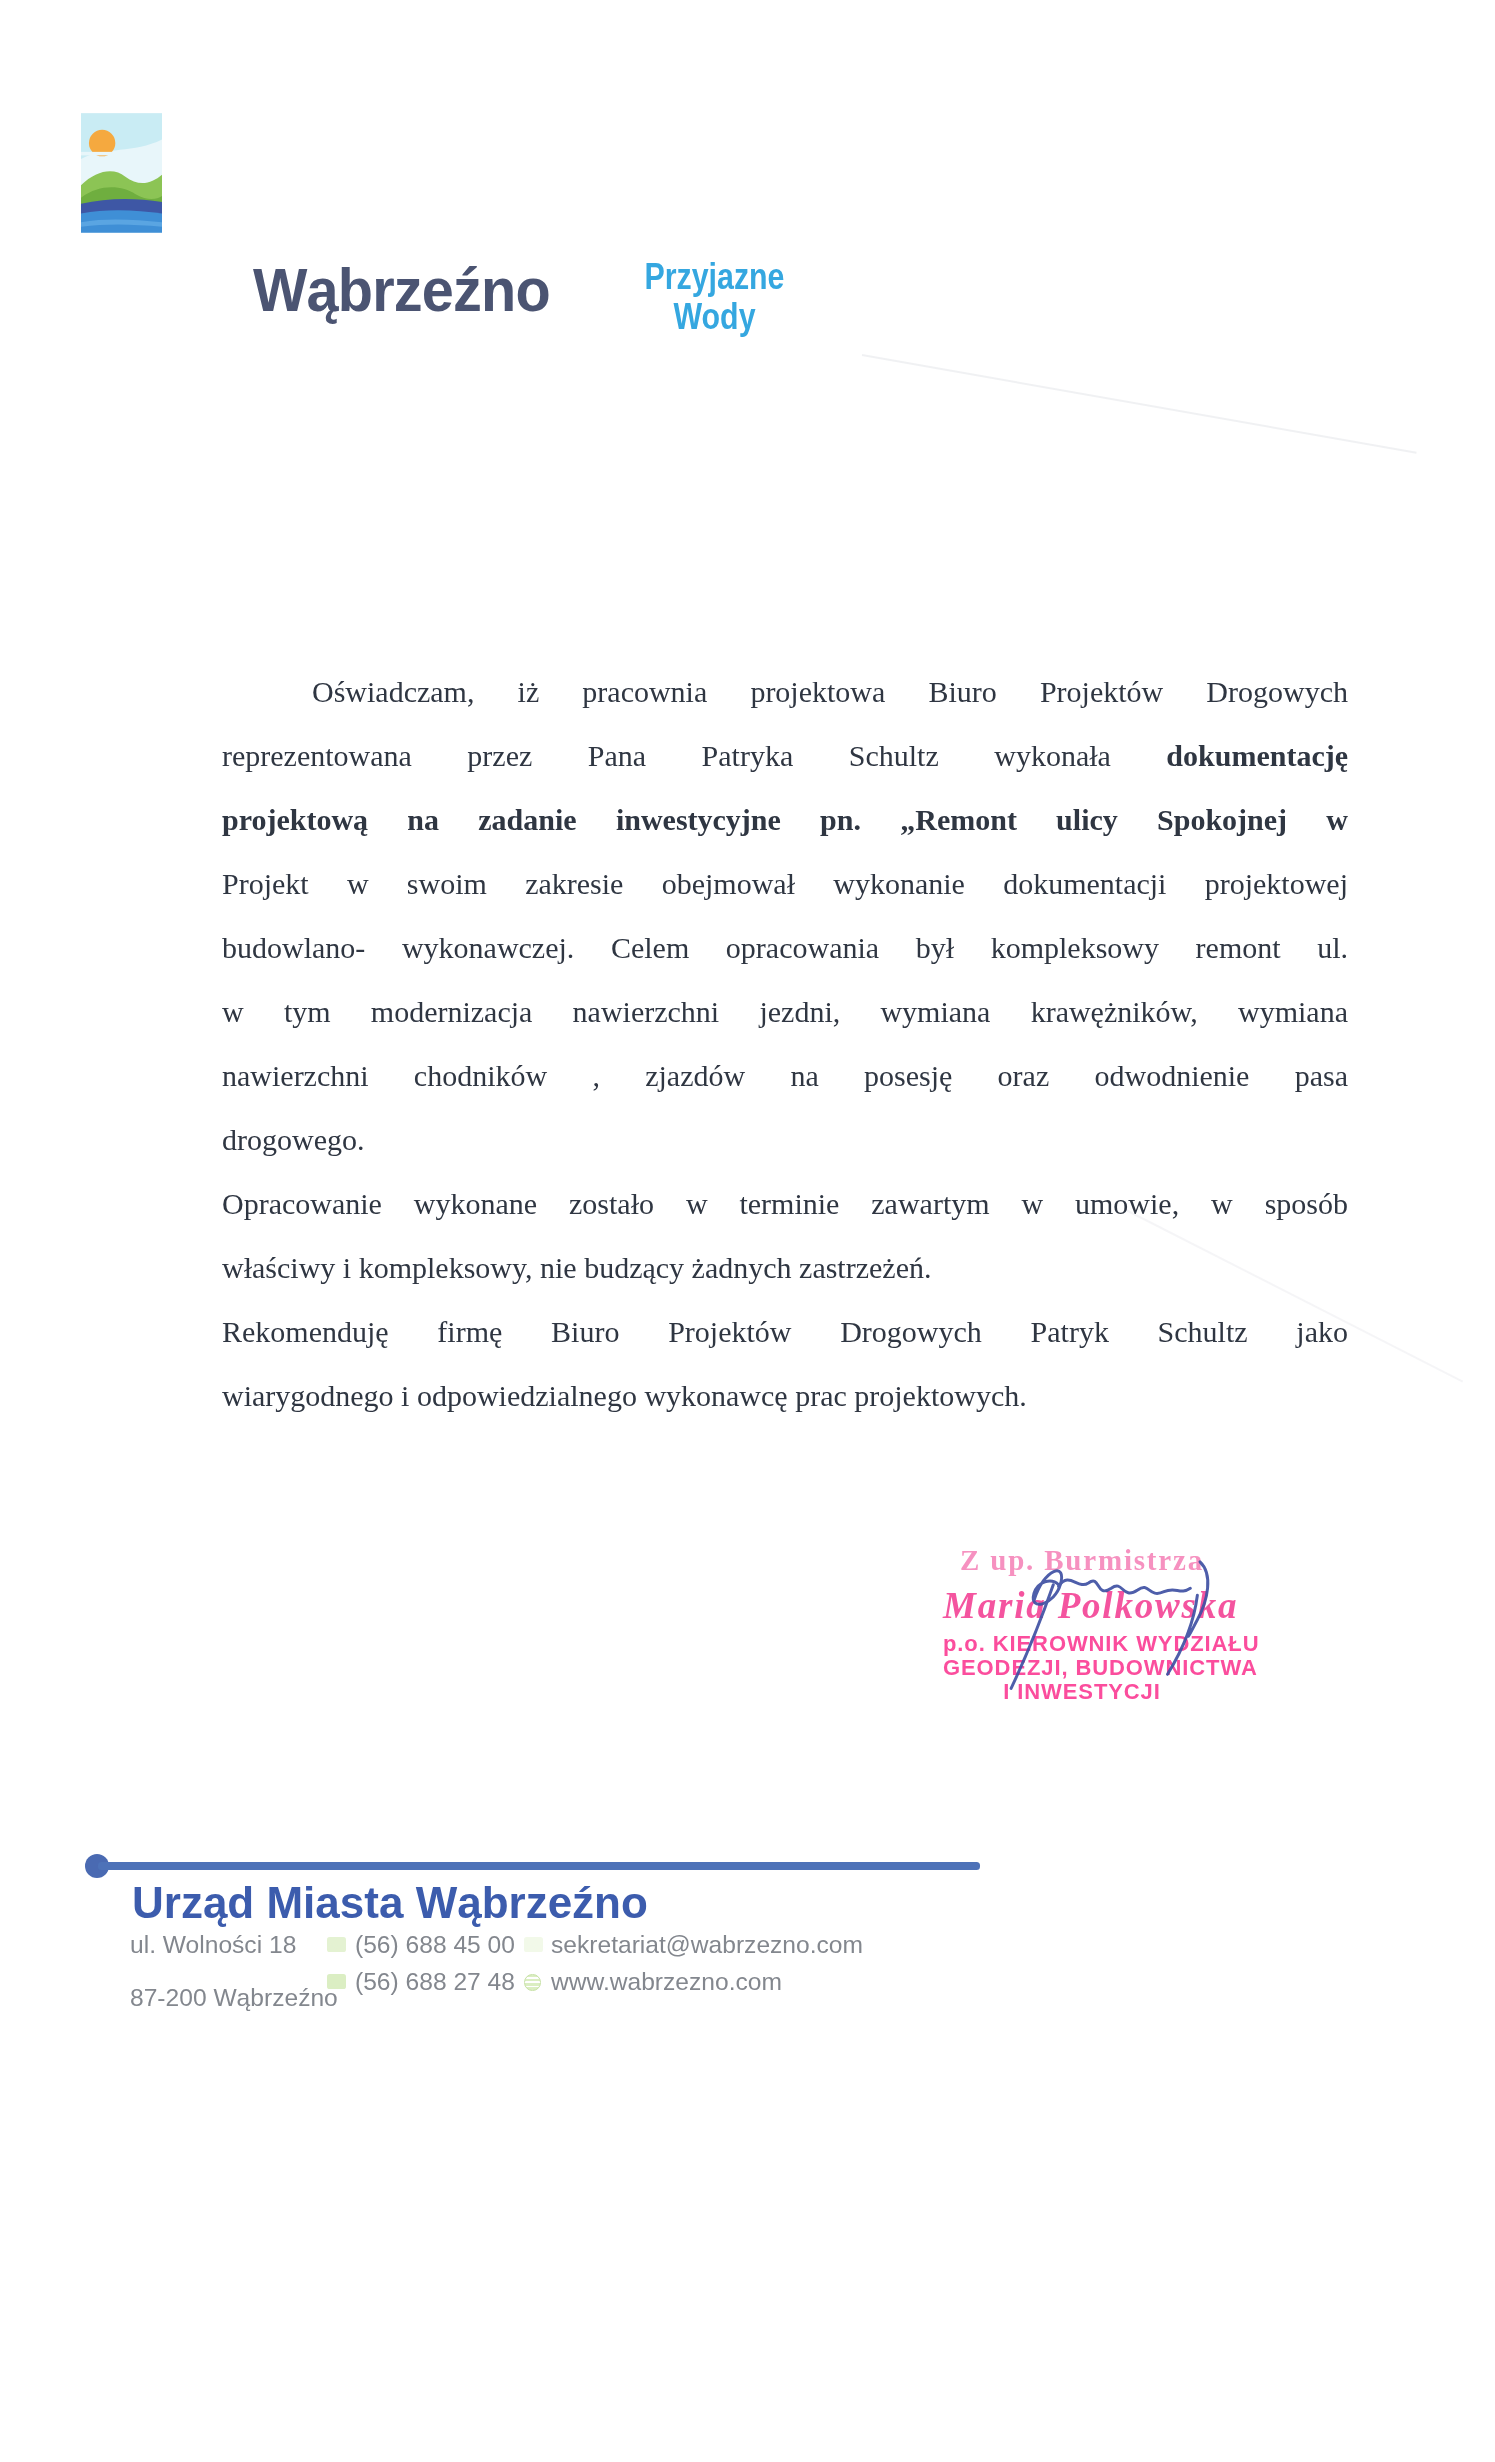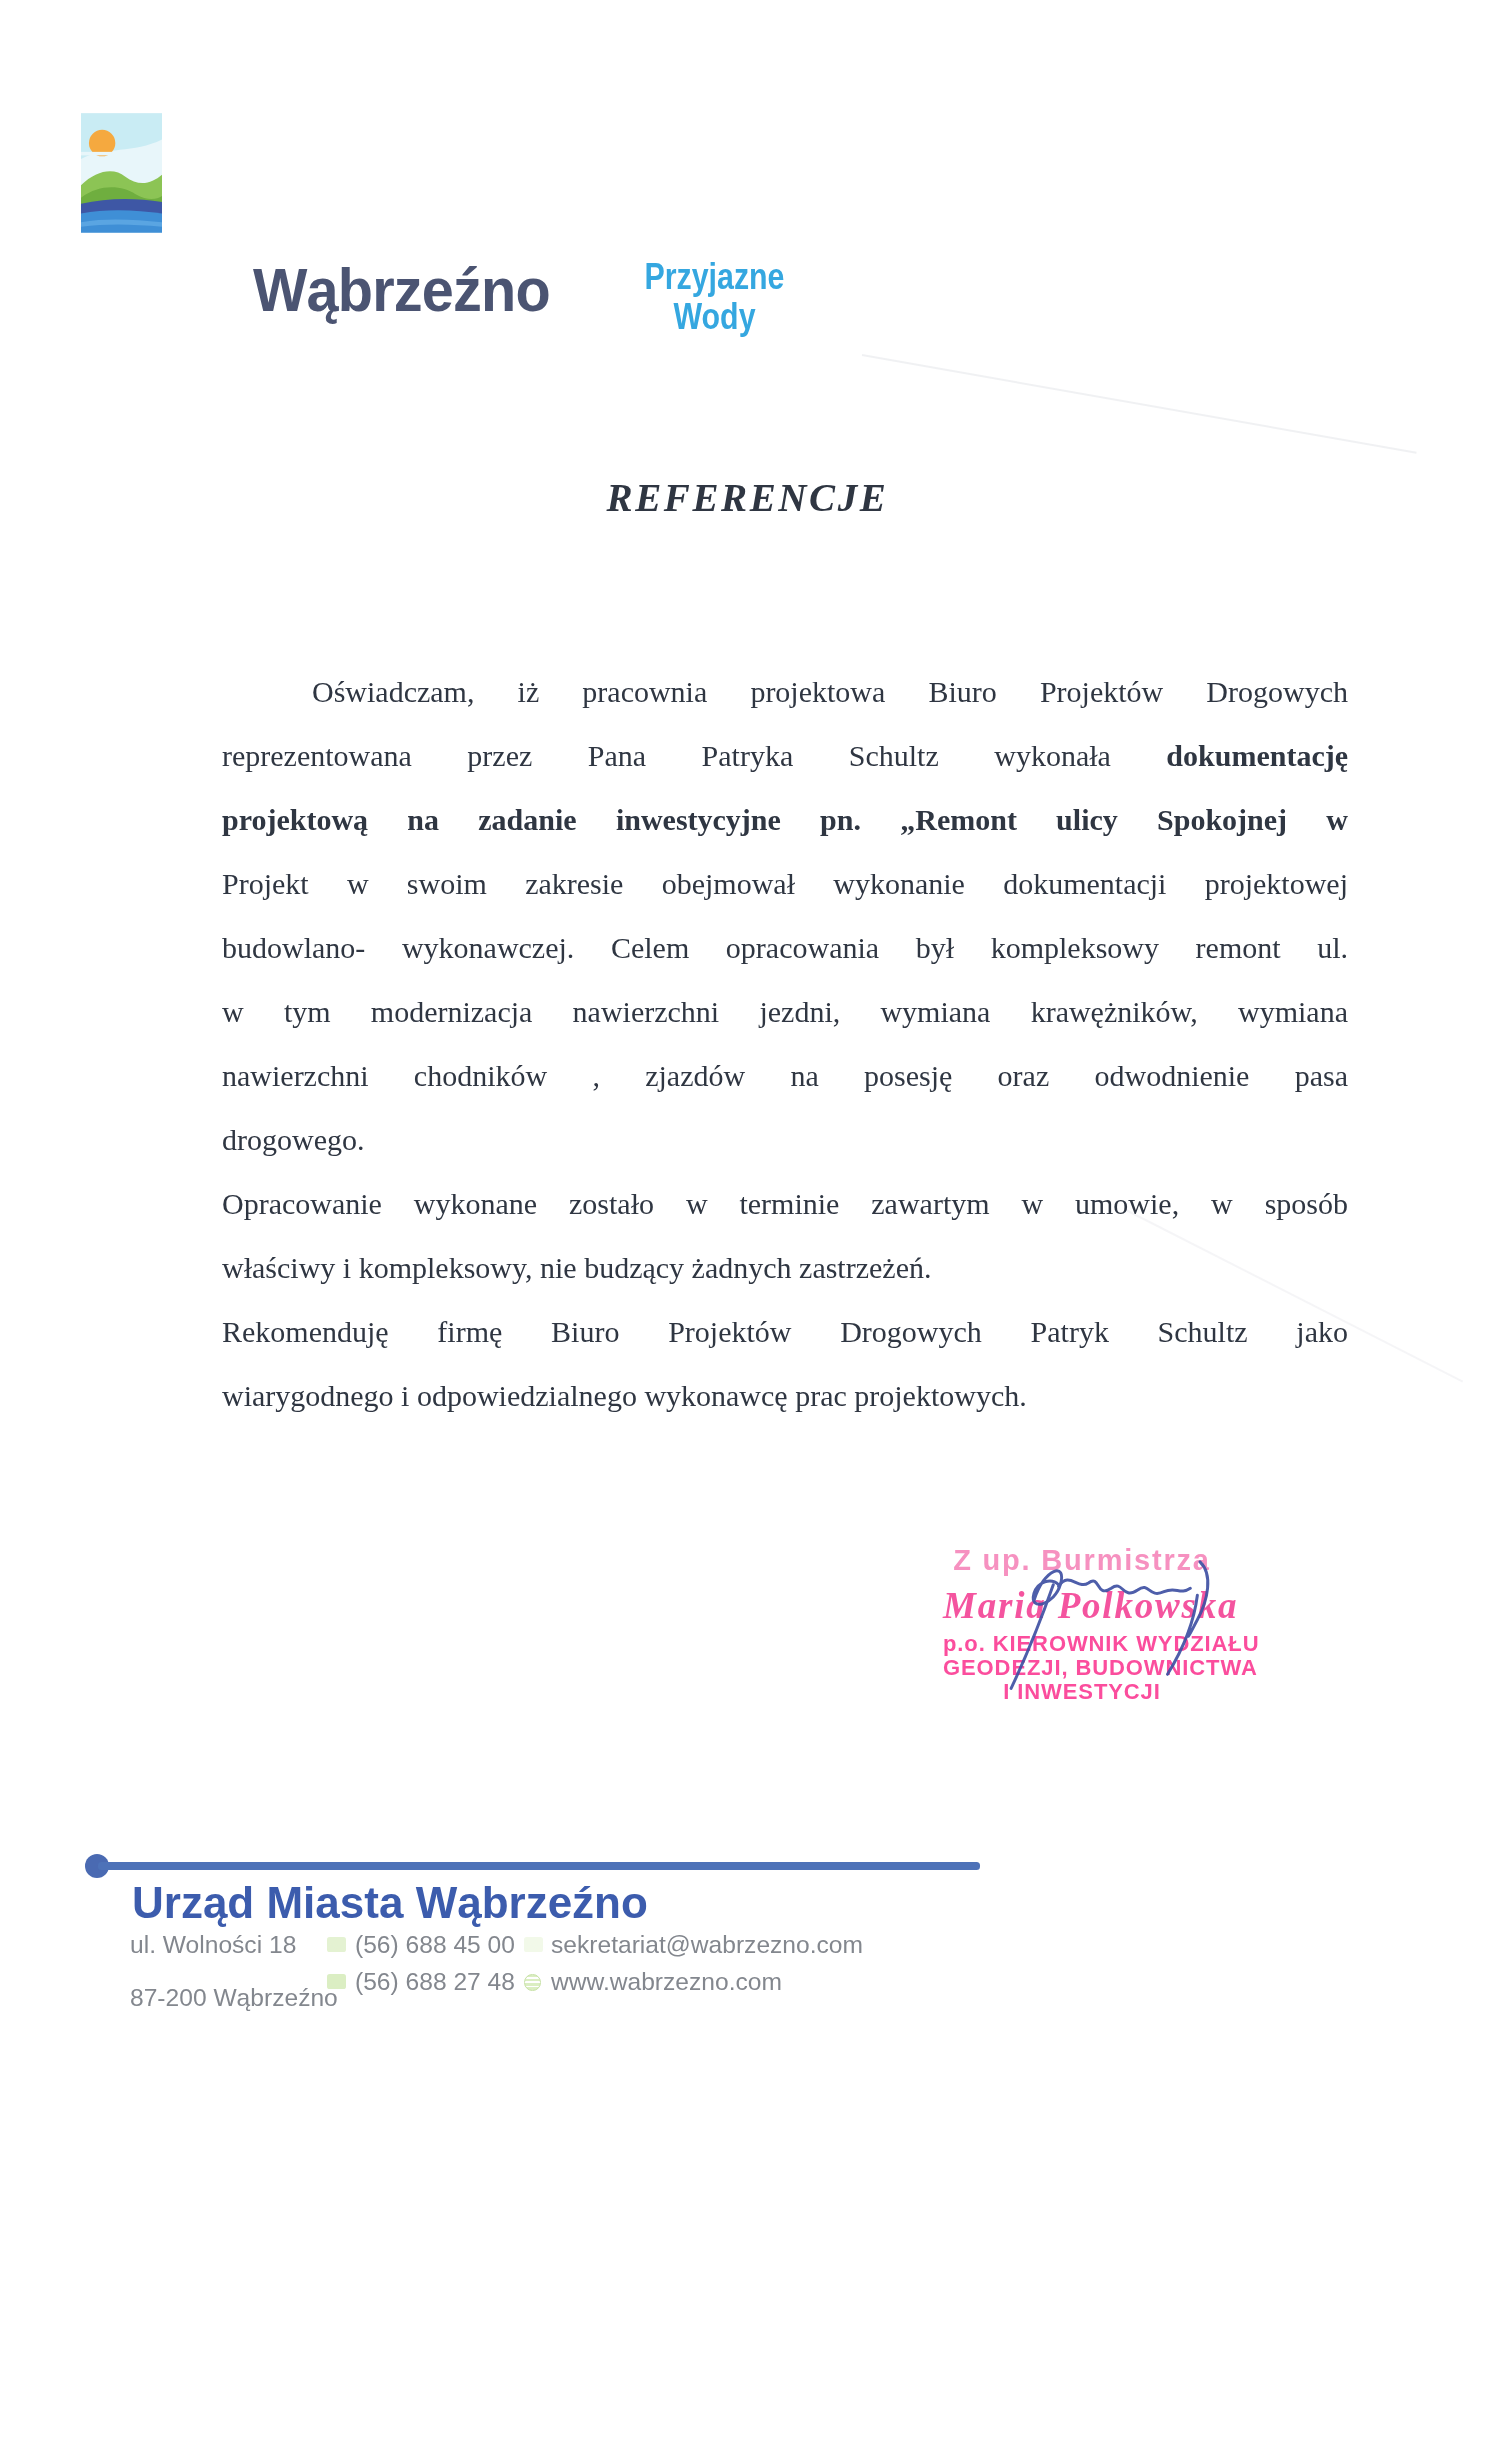--- a/index.html
+++ b/index.html
@@ -35,21 +35,21 @@
   }
   
   .doc-body{position:absolute;left:186px;top:660px;width:1126px;font-size:30px;color:#2f3642;margin-left:36px;}
   .doc-body .line{height:64px;line-height:64px;white-space:normal;}
   .doc-body .line.just{text-align:justify;text-align-last:justify;}
   .doc-body .line.ind{text-indent:90px;}
   .doc-body .b{font-weight:bold;}
   
   .stamp{position:absolute;left:943px;top:1544px;width:278px;text-align:center;color:#f4509e;}
   .stamp .s-up{
-    font-family:Liberation Sans, sans-serif;font-size:29px;font-weight:bold;
+    font-family:Liberation Serif, serif;font-size:29px;font-weight:bold;
     letter-spacing:1.8px;color:#f36dab;opacity:0.75;white-space:nowrap;
   }
   .stamp .s-name{
     font-family:"Liberation Serif",serif;font-style:italic;font-weight:bold;
     font-size:37px;letter-spacing:1.8px;margin-top:7px;color:#f4549f;white-space:nowrap;
   }
   .stamp .s-dept{
     font-family:"Liberation Sans",sans-serif;font-weight:bold;
     font-size:22px;line-height:24px;letter-spacing:0.9px;color:#fb4d9d;white-space:nowrap;
   }
@@ -96,21 +96,20 @@
       <path d="M0 114 C30 108 64 110 92 114 V136 H0 Z" fill="#3f8fd6"></path>
       <path d="M0 124 C30 119 60 121 92 124 V129 C60 126 30 125 0 129 Z" fill="#5aa5e2"></path>
     </svg>
     <div class="city-name">Wąbrzeźno</div>
     <div class="tagline">
       <div>Przyjazne</div>
       <div>Wody</div>
     </div>
   </div>
 
-  <div class="doc-title">REFERENCJE</div>
 
   <div class="doc-body">
       <div class="line just ind"><span>Oświadczam, iż pracownia projektowa Biuro Projektów Drogowych</span></div>
       <div class="line just"><span>reprezentowana przez Pana Patryka Schultz wykonała </span><span class="b">dokumentację</span></div>
       <div class="line just"><span class="b">projektową na zadanie inwestycyjne pn. „Remont ulicy Spokojnej w</span></div>
       <div class="line just"><span>Projekt w swoim zakresie obejmował wykonanie dokumentacji projektowej</span></div>
       <div class="line just"><span>budowlano- wykonawczej. Celem opracowania był kompleksowy remont ul.</span></div>
       <div class="line just"><span>w tym modernizacja nawierzchni jezdni, wymiana krawężników, wymiana</span></div>
       <div class="line just"><span>nawierzchni chodników , zjazdów na posesję oraz odwodnienie pasa</span></div>
       <div class="line"><span>drogowego.</span></div>

